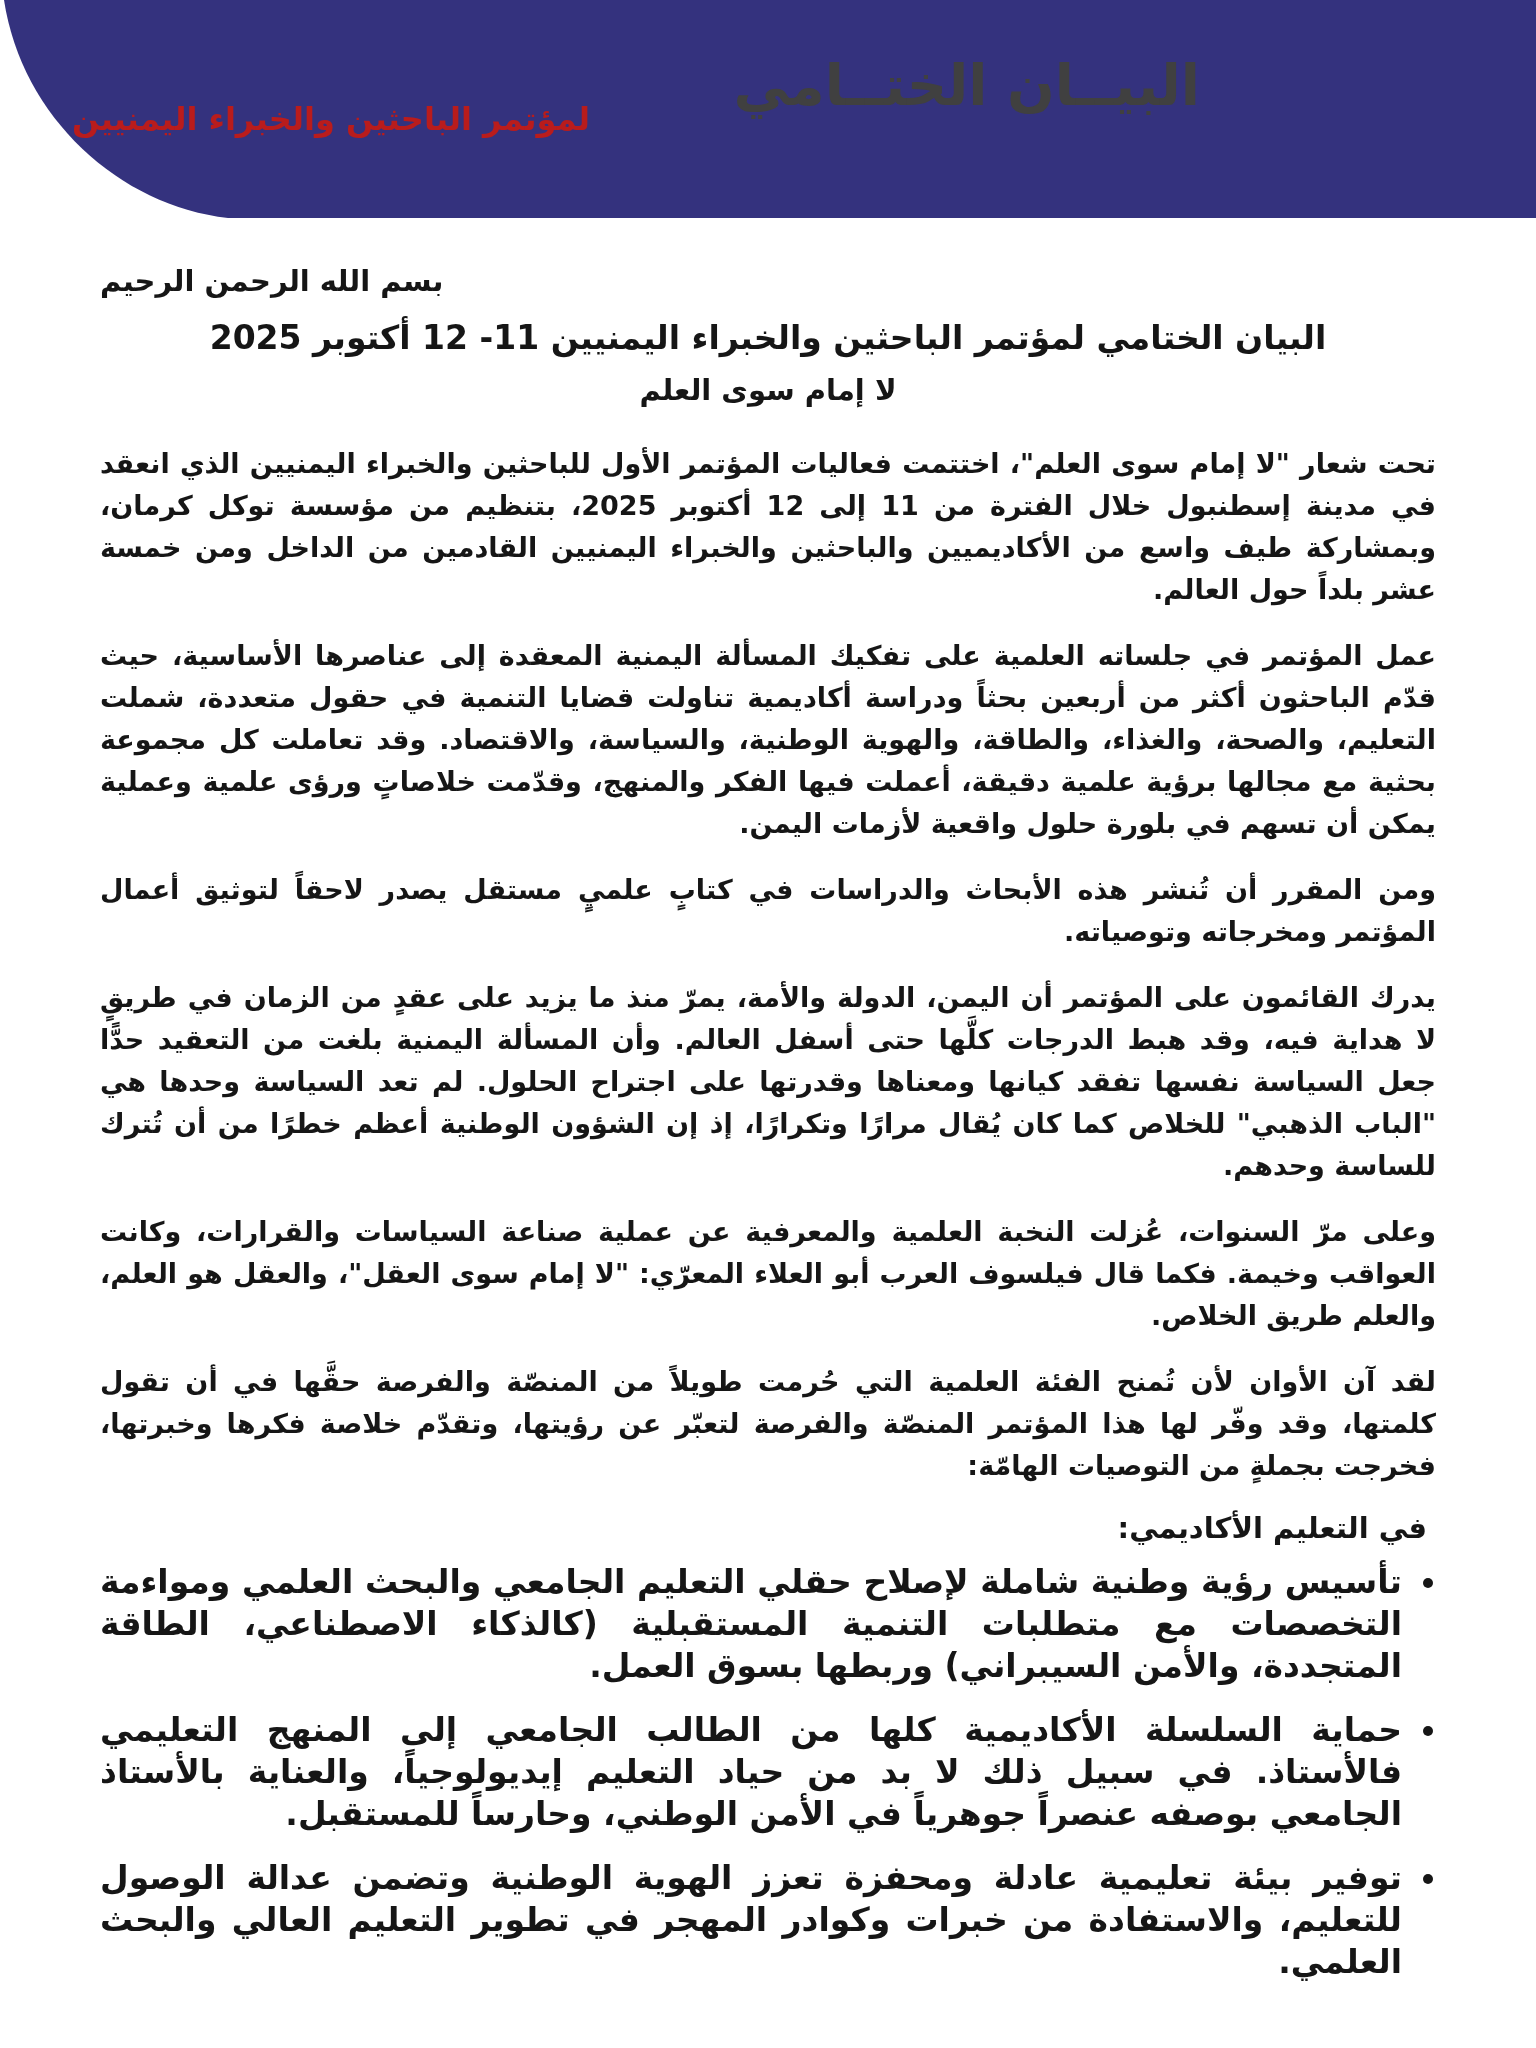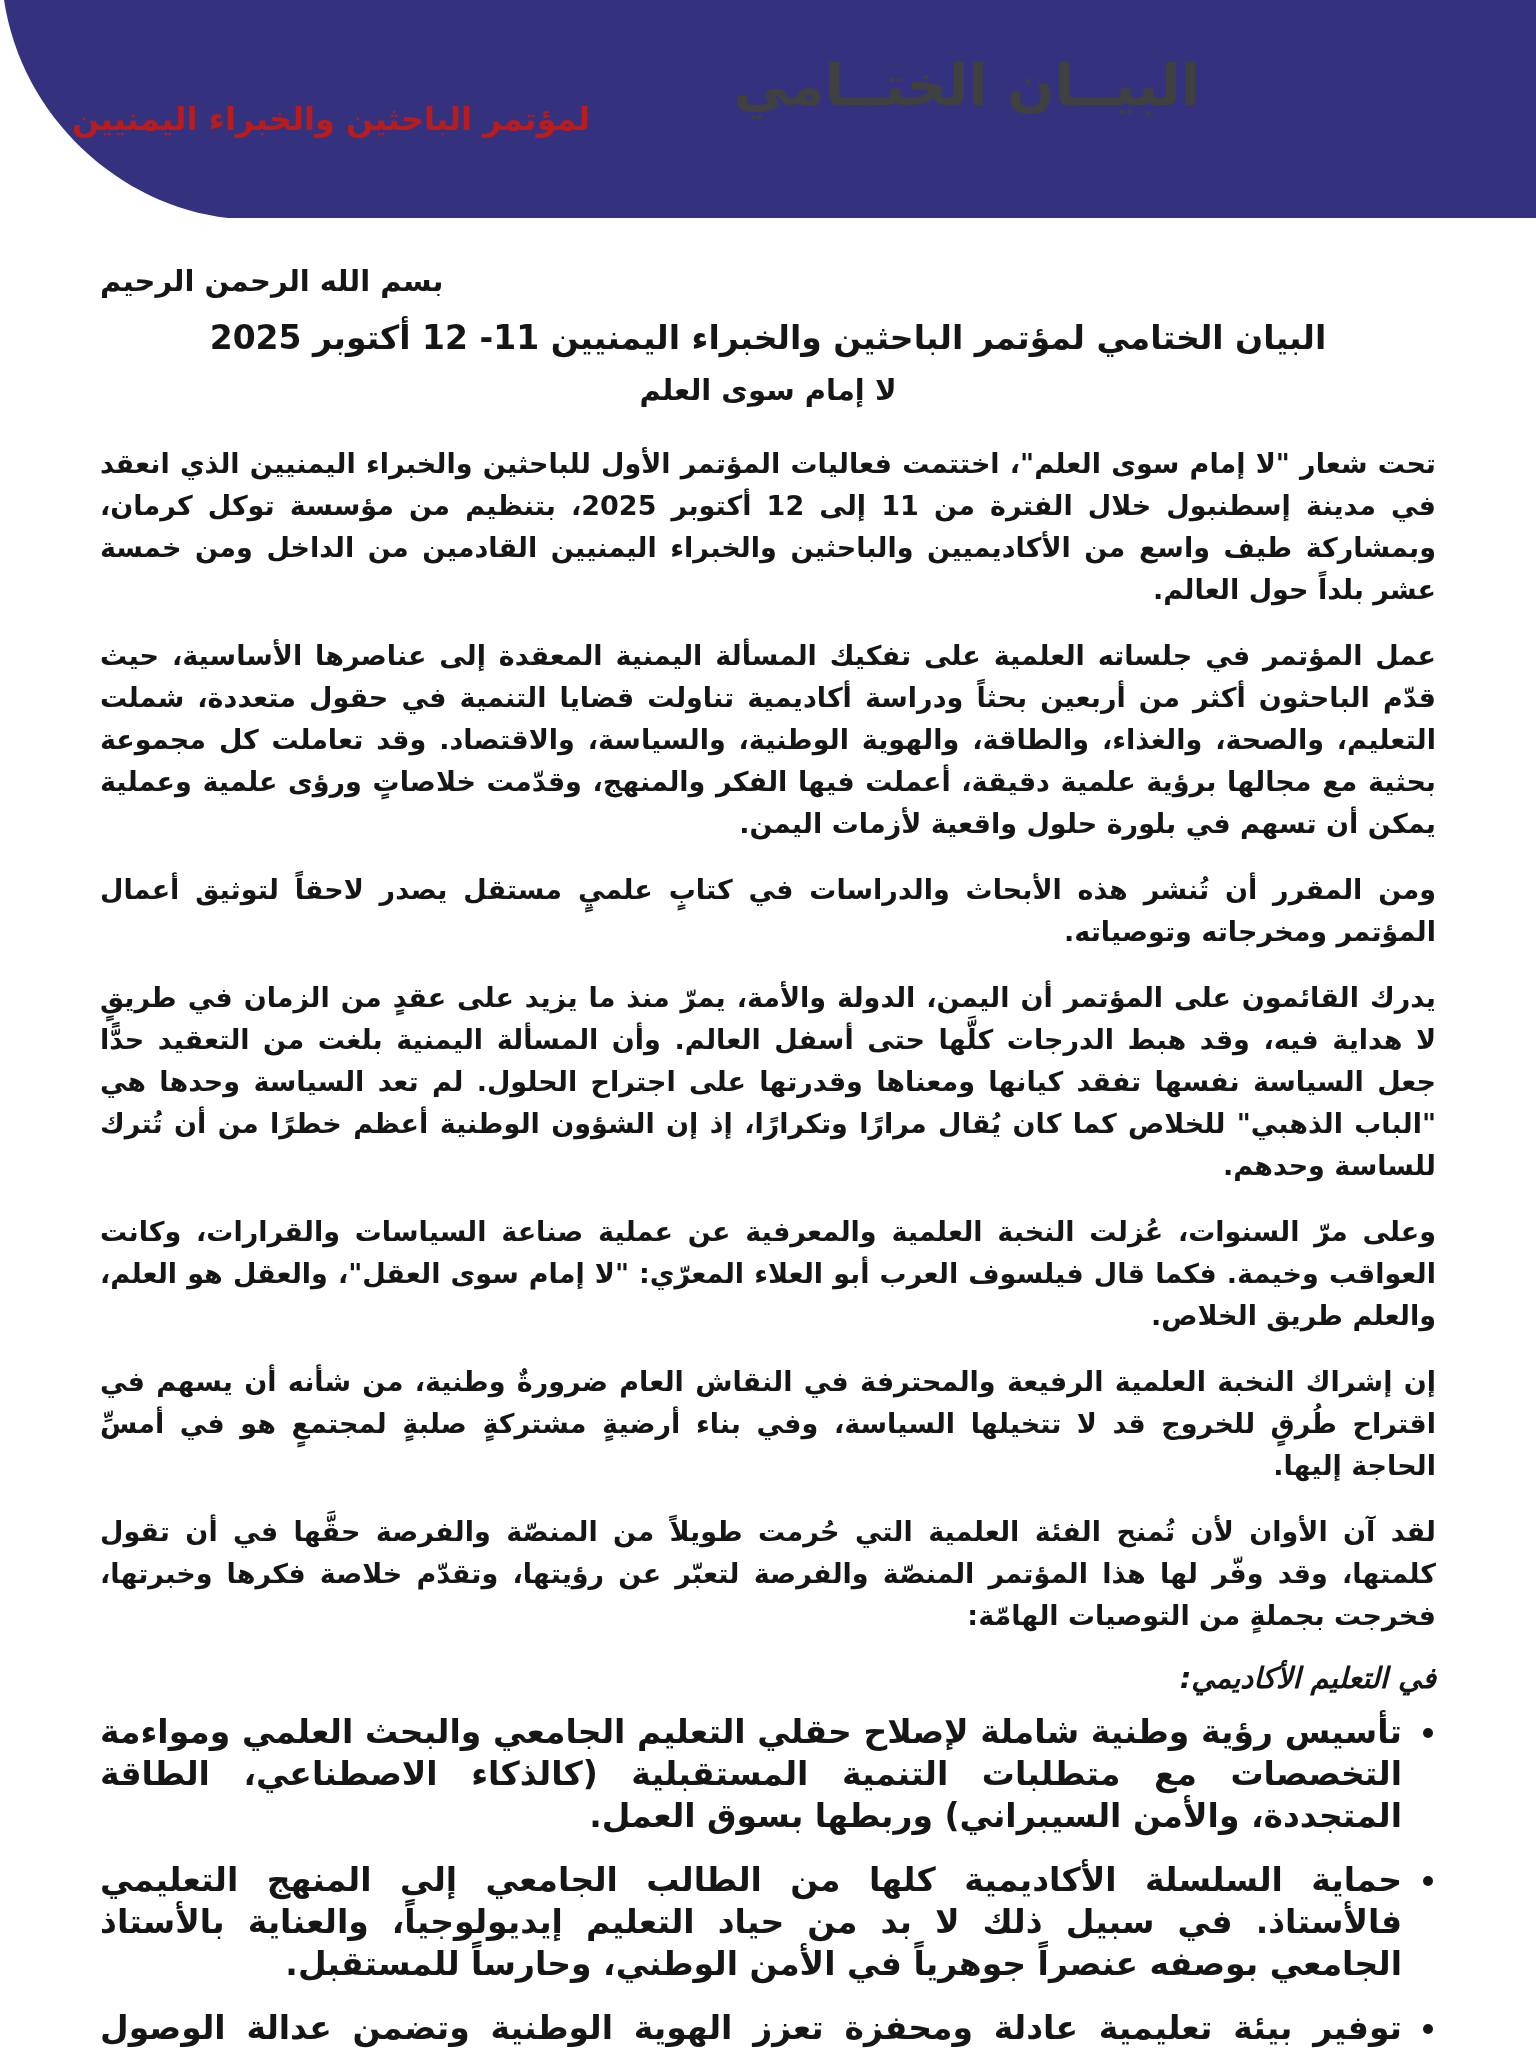--- a/index.html
+++ b/index.html
@@ -69,22 +69,21 @@
   p.body-par {
     font-size: 27px;
     line-height: 42px;
     font-weight: 600;
     text-align: justify;
     margin: 0 0 24px 0;
   }
   .section-heading {
     font-size: 29px;
     font-weight: bold;
-    margin: 4px 0 16px 0;
-    font-style: italic;
+    margin: 4px 9px 16px 0;
   }
   ul.recs {
     margin: 0;
     padding: 0 30px 0 0;
     list-style-position: outside;
   }
   ul.recs li {
     font-size: 33px;
     line-height: 42px;
     font-weight: 600;
@@ -110,21 +109,20 @@
 
   <div class="headline">البيان الختامي لمؤتمر الباحثين والخبراء اليمنيين 11- 12 أكتوبر 2025</div>
 
   <div class="motto">لا إمام سوى العلم</div>
 
   <p class="body-par">تحت شعار "لا إمام سوى العلم"، اختتمت فعاليات المؤتمر الأول للباحثين والخبراء اليمنيين الذي انعقد في مدينة إسطنبول خلال الفترة من 11 إلى 12 أكتوبر 2025، بتنظيم من مؤسسة توكل كرمان، وبمشاركة طيف واسع من الأكاديميين والباحثين والخبراء اليمنيين القادمين من الداخل ومن خمسة عشر بلداً حول العالم.</p>
   <p class="body-par">عمل المؤتمر في جلساته العلمية على تفكيك المسألة اليمنية المعقدة إلى عناصرها الأساسية، حيث قدّم الباحثون أكثر من أربعين بحثاً ودراسة أكاديمية تناولت قضايا التنمية في حقول متعددة، شملت التعليم، والصحة، والغذاء، والطاقة، والهوية الوطنية، والسياسة، والاقتصاد.  وقد تعاملت كل مجموعة بحثية مع مجالها برؤية علمية دقيقة، أعملت فيها الفكر والمنهج، وقدّمت خلاصاتٍ ورؤى علمية وعملية يمكن أن تسهم في بلورة حلول واقعية لأزمات اليمن.</p>
   <p class="body-par">ومن المقرر أن تُنشر هذه الأبحاث والدراسات في كتابٍ علميٍ مستقل يصدر لاحقاً لتوثيق أعمال المؤتمر ومخرجاته وتوصياته.</p>
   <p class="body-par">يدرك القائمون على المؤتمر أن اليمن، الدولة والأمة، يمرّ منذ ما يزيد على عقدٍ من الزمان في طريقٍ لا هداية فيه، وقد هبط الدرجات كلَّها حتى أسفل العالم. وأن المسألة اليمنية بلغت من التعقيد حدًّا جعل السياسة نفسها تفقد كيانها ومعناها وقدرتها على اجتراح الحلول. لم تعد السياسة وحدها هي "الباب الذهبي" للخلاص كما كان يُقال مرارًا وتكرارًا، إذ إن الشؤون الوطنية أعظم خطرًا من أن تُترك للساسة وحدهم.</p>
   <p class="body-par">وعلى مرّ السنوات، عُزلت النخبة العلمية والمعرفية عن عملية صناعة السياسات والقرارات، وكانت العواقب وخيمة. فكما قال فيلسوف العرب أبو العلاء المعرّي: "لا إمام سوى العقل"، والعقل هو العلم، والعلم طريق الخلاص.</p>
-  <p class="body-par">إن إشراك النخبة العلمية الرفيعة والمحترفة في النقاش العام ضرورةٌ وطنية، من شأنه أن يسهم في اقتراح طُرقٍ للخروج قد لا تتخيلها السياسة، وفي بناء أرضيةٍ مشتركةٍ صلبةٍ لمجتمعٍ هو في أمسِّ الحاجة إليها.</p>
   <p class="body-par">لقد آن الأوان لأن تُمنح الفئة العلمية التي حُرمت طويلاً من المنصّة والفرصة حقَّها في أن تقول كلمتها، وقد وفّر لها هذا المؤتمر المنصّة والفرصة لتعبّر عن رؤيتها، وتقدّم خلاصة فكرها وخبرتها، فخرجت بجملةٍ من التوصيات الهامّة:</p>
 
   <div class="section-heading">في التعليم الأكاديمي:</div>
 
   <ul class="recs">
     <li>تأسيس رؤية وطنية شاملة لإصلاح حقلي التعليم الجامعي والبحث العلمي ومواءمة التخصصات مع متطلبات التنمية المستقبلية (كالذكاء الاصطناعي، الطاقة المتجددة، والأمن السيبراني) وربطها بسوق العمل.</li>
     <li>حماية السلسلة الأكاديمية كلها من الطالب الجامعي إلى المنهج التعليمي فالأستاذ. في سبيل ذلك لا بد من حياد التعليم إيديولوجياً، والعناية بالأستاذ الجامعي بوصفه عنصراً جوهرياً في الأمن الوطني، وحارساً للمستقبل.</li>
     <li>توفير بيئة تعليمية عادلة ومحفزة تعزز الهوية الوطنية وتضمن عدالة الوصول للتعليم، والاستفادة من خبرات وكوادر المهجر في تطوير التعليم العالي والبحث العلمي.</li>
   </ul>
 

